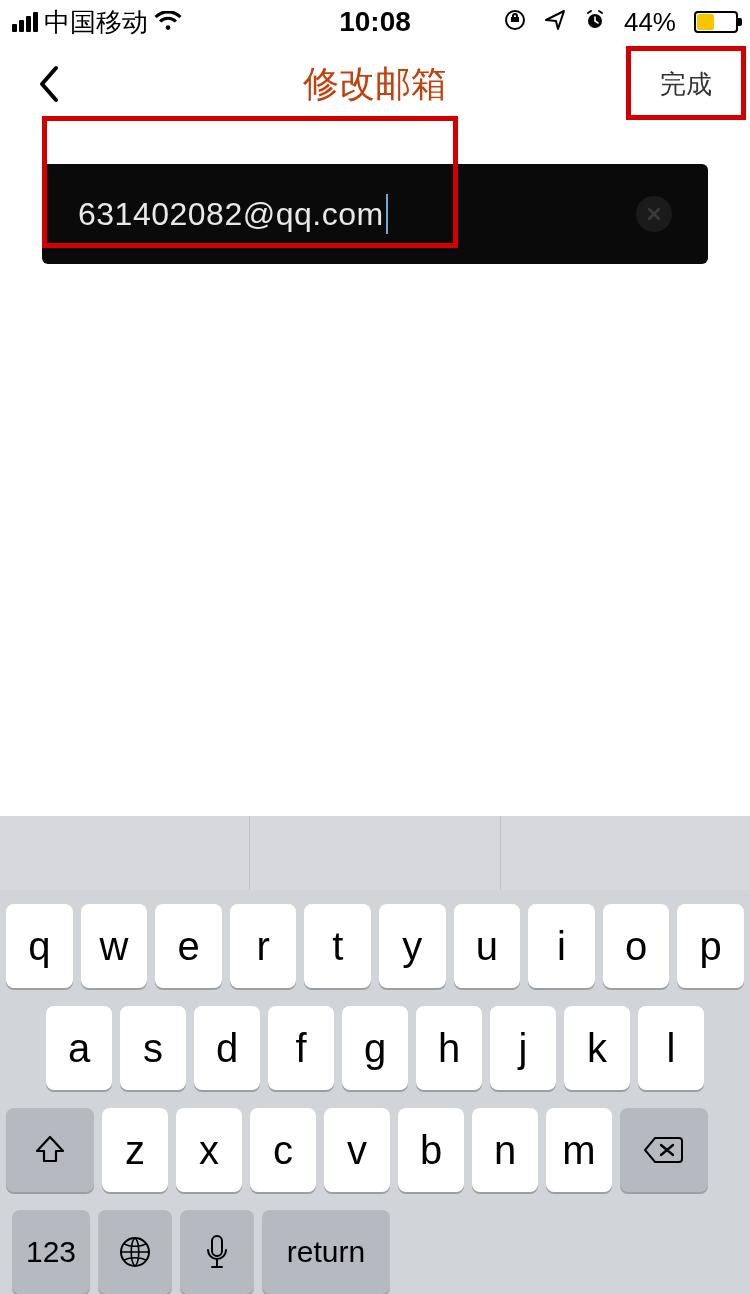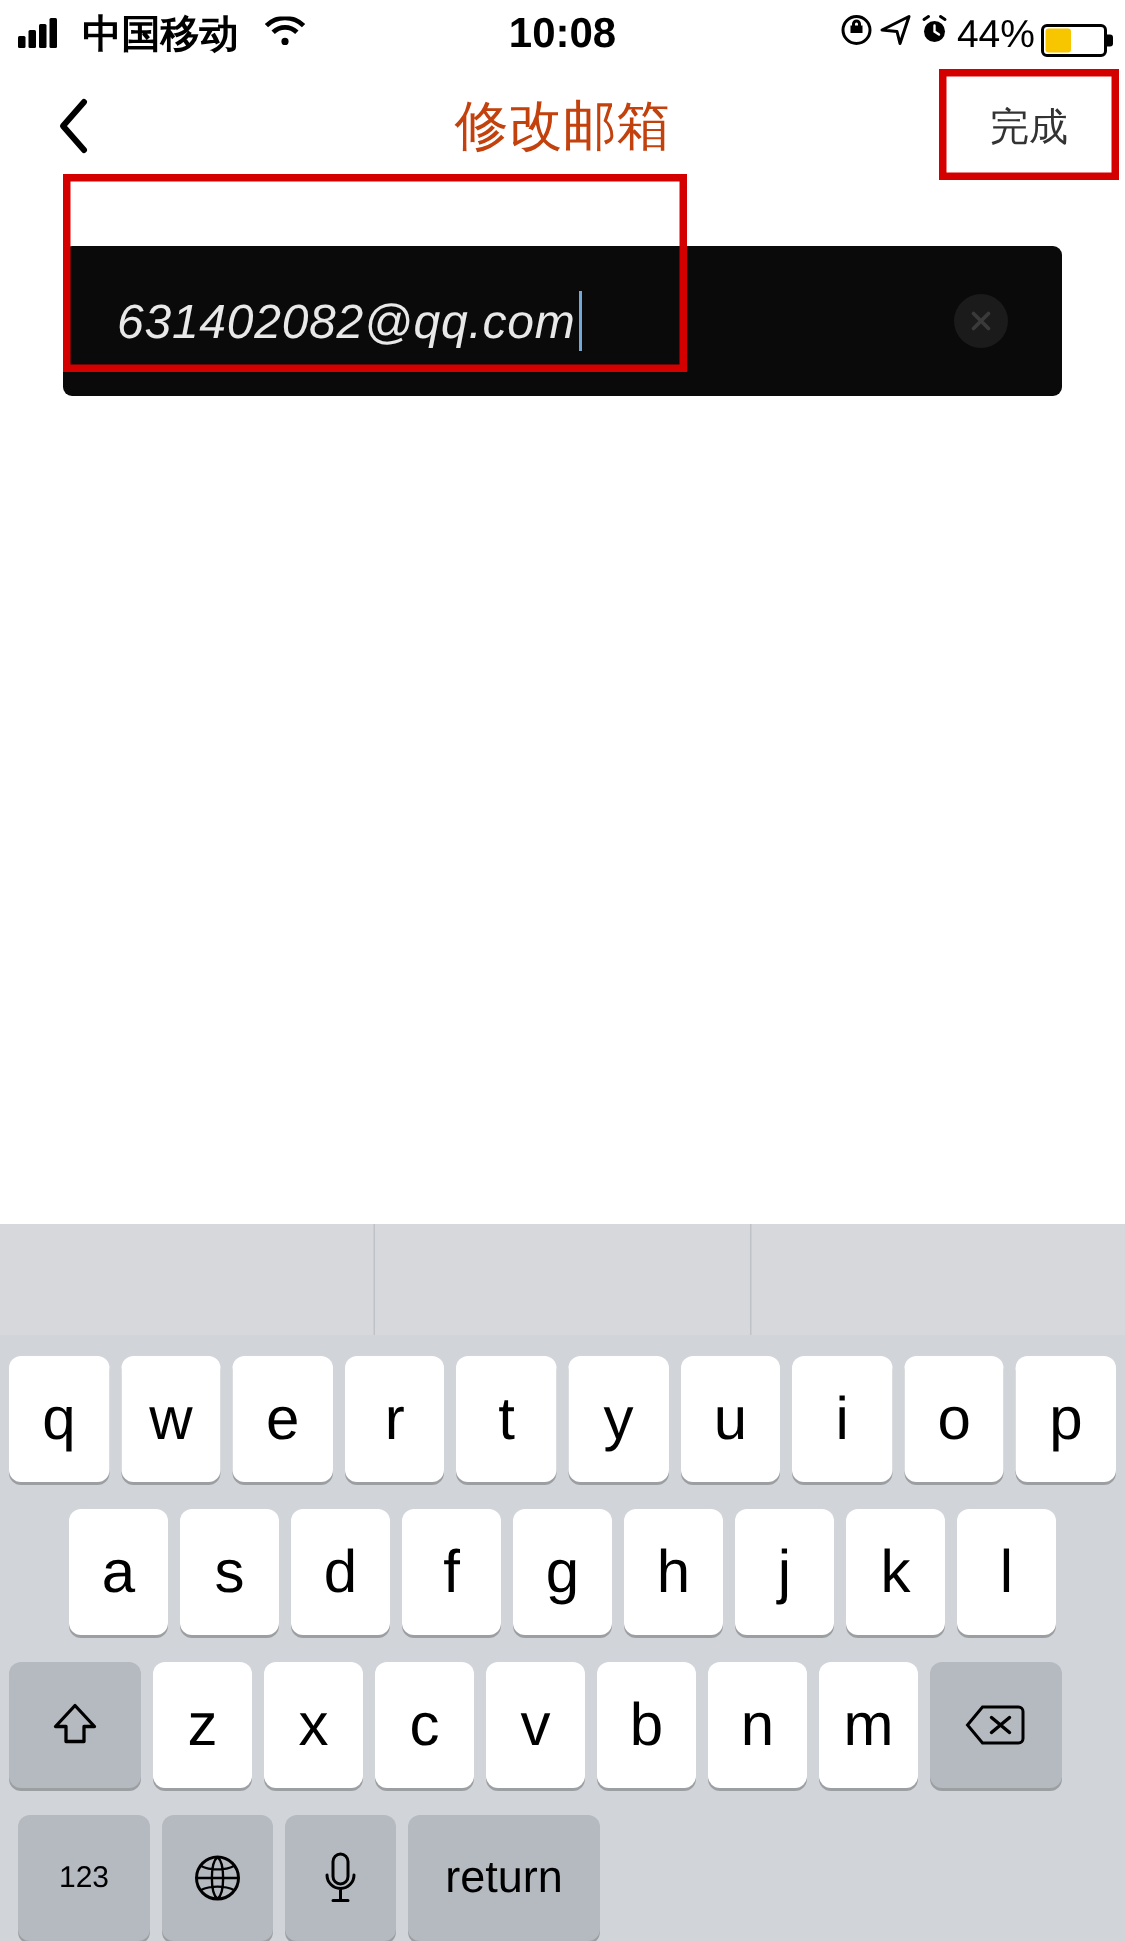--- a/index.html
+++ b/index.html
@@ -1,61 +1,61 @@
 <!DOCTYPE html>
 <html><head>
 <meta charset="utf-8">
 <style>
   * { box-sizing: border-box; margin: 0; padding: 0; }
   html, body { width: 750px; height: 1294px; font-family: -apple-system, "Helvetica Neue", Arial, sans-serif; background:#fff; overflow:hidden; }
   
   .status-bar { height:44px; display:flex; align-items:center; justify-content:space-between; padding:0 12px; font-size:26px; font-weight:500; color:#000; }
-  .status-left { display:flex; align-items:center; gap:17px;font-weight:bold; }
-  .status-right { display:flex; align-items:flex-end; gap:4px; }
+  .status-left { display:flex; align-items:center; gap:6px; }
+  .status-right { display:flex; align-items:center; gap:18px; }
   .signal-bars { display:flex; align-items:flex-end; gap:2px; }
   .signal-bars span { width:5px; background:#000; border-radius:1px; }
   .signal-bars span:nth-child(1){height:8px;}
   .signal-bars span:nth-child(2){height:12px;}
   .signal-bars span:nth-child(3){height:16px;}
   .signal-bars span:nth-child(4){height:20px;}
   .carrier { font-size:26px; }
   .wifi-icon svg { display:block; }
   .clock { position:absolute; left:50%; transform:translateX(-50%); font-size:28px; font-weight:600; }
   .battery-wrap { display:flex; align-items:center; gap:4px; }
   .battery { width:44px; height:22px; border:2px solid #000; border-radius:4px; position:relative; }
   .battery::after { content:""; position:absolute; right:-6px; top:5px; width:4px; height:8px; background:#000; border-radius:0 2px 2px 0; }
   .battery-fill { position:absolute; left:1px; top:1px; bottom:1px; width:42%; background:#f7c600; border-radius:2px; }
   
   .nav-bar { height:80px; display:flex; align-items:center; justify-content:space-between; padding:0 10px 0 28px; position:relative; }
   .nav-title { position:absolute; left:50%; transform:translateX(-50%); font-size:36px; color:#c2410c; }
   .back-btn { width:40px; height:60px; display:flex; align-items:center; justify-content:center; }
   .done-btn { font-size:26px; color:#333; padding:14px 28px; }
   .done-highlight { position:absolute; right:4px; top:2px; width:120px; height:74px; border:5px solid #d40000; }
   
-  .content { padding:40px 42px 15px 42px; position:relative;font-style:italic; }
+  .content { padding:40px 42px 15px 42px; position:relative; }
   .email-field { width:100%; height:100px; background:#0a0a0a; border-radius:6px; display:flex; align-items:center; padding:0 28px 0 36px; position:relative; }
   .email-text { color:#e8e8e8; font-size:32px; letter-spacing:0.5px; }
   .cursor { display:inline-block; width:2px; height:40px; background:#74a8d6; margin-left:2px; vertical-align:middle; }
   .clear-btn { position:absolute; right:36px; top:50%; transform:translateY(-50%); width:36px; height:36px; border-radius:50%; background:#1b1b1b; display:flex; align-items:center; justify-content:center; }
   .clear-btn svg { display:block; }
   .input-highlight { position:absolute; left:42px; top:-8px; width:416px; height:132px; border:5px solid #d40000; }
   
   .keyboard { position:absolute; left:0; bottom:0; width:750px; background:#d1d4d9; }
   .suggestion-bar { height:74px; background:#d6d8dc; display:flex; }
   .suggestion-bar div { flex:1; border-right:1px solid #bfc2c7; }
   .suggestion-bar div:last-child { border-right:none; }
   .key-rows { padding:14px 6px 0 6px; }
   .key-row { display:flex; justify-content:center; gap:8px; margin-bottom:18px; }
   .key { background:#fff; border-radius:8px; box-shadow:0 2px 0 rgba(0,0,0,0.25); height:84px; display:flex; align-items:center; justify-content:center; font-size:40px; color:#000; }
   .key.letter { width:66px; }
   .row1 .key.letter { width:67px; }
   .key.shift, .key.backspace { width:88px; background:#b5bac1; }
   .bottom-row { display:flex; gap:8px; padding:0 6px; }
   .bottom-row .key { height:84px; }
-  .key.sym { width:88px; background:#b5bac1; font-size:20px; }
+  .key.sym { width:78px; background:#b5bac1; font-size:30px; }
   .key.globe { width:74px; background:#b5bac1; }
   .key.mic { width:74px; background:#b5bac1; }
   .key.space { flex:1; background:#fff; font-size:30px; }
   .key.return { width:128px; background:#b5bac1; font-size:30px; }
   .row3-wrap { display:flex; gap:8px; align-items:center; padding:0 0; margin-bottom:18px; }
   .row3-letters { display:flex; gap:8px; }
 </style>
 </head>
 <body>
 

